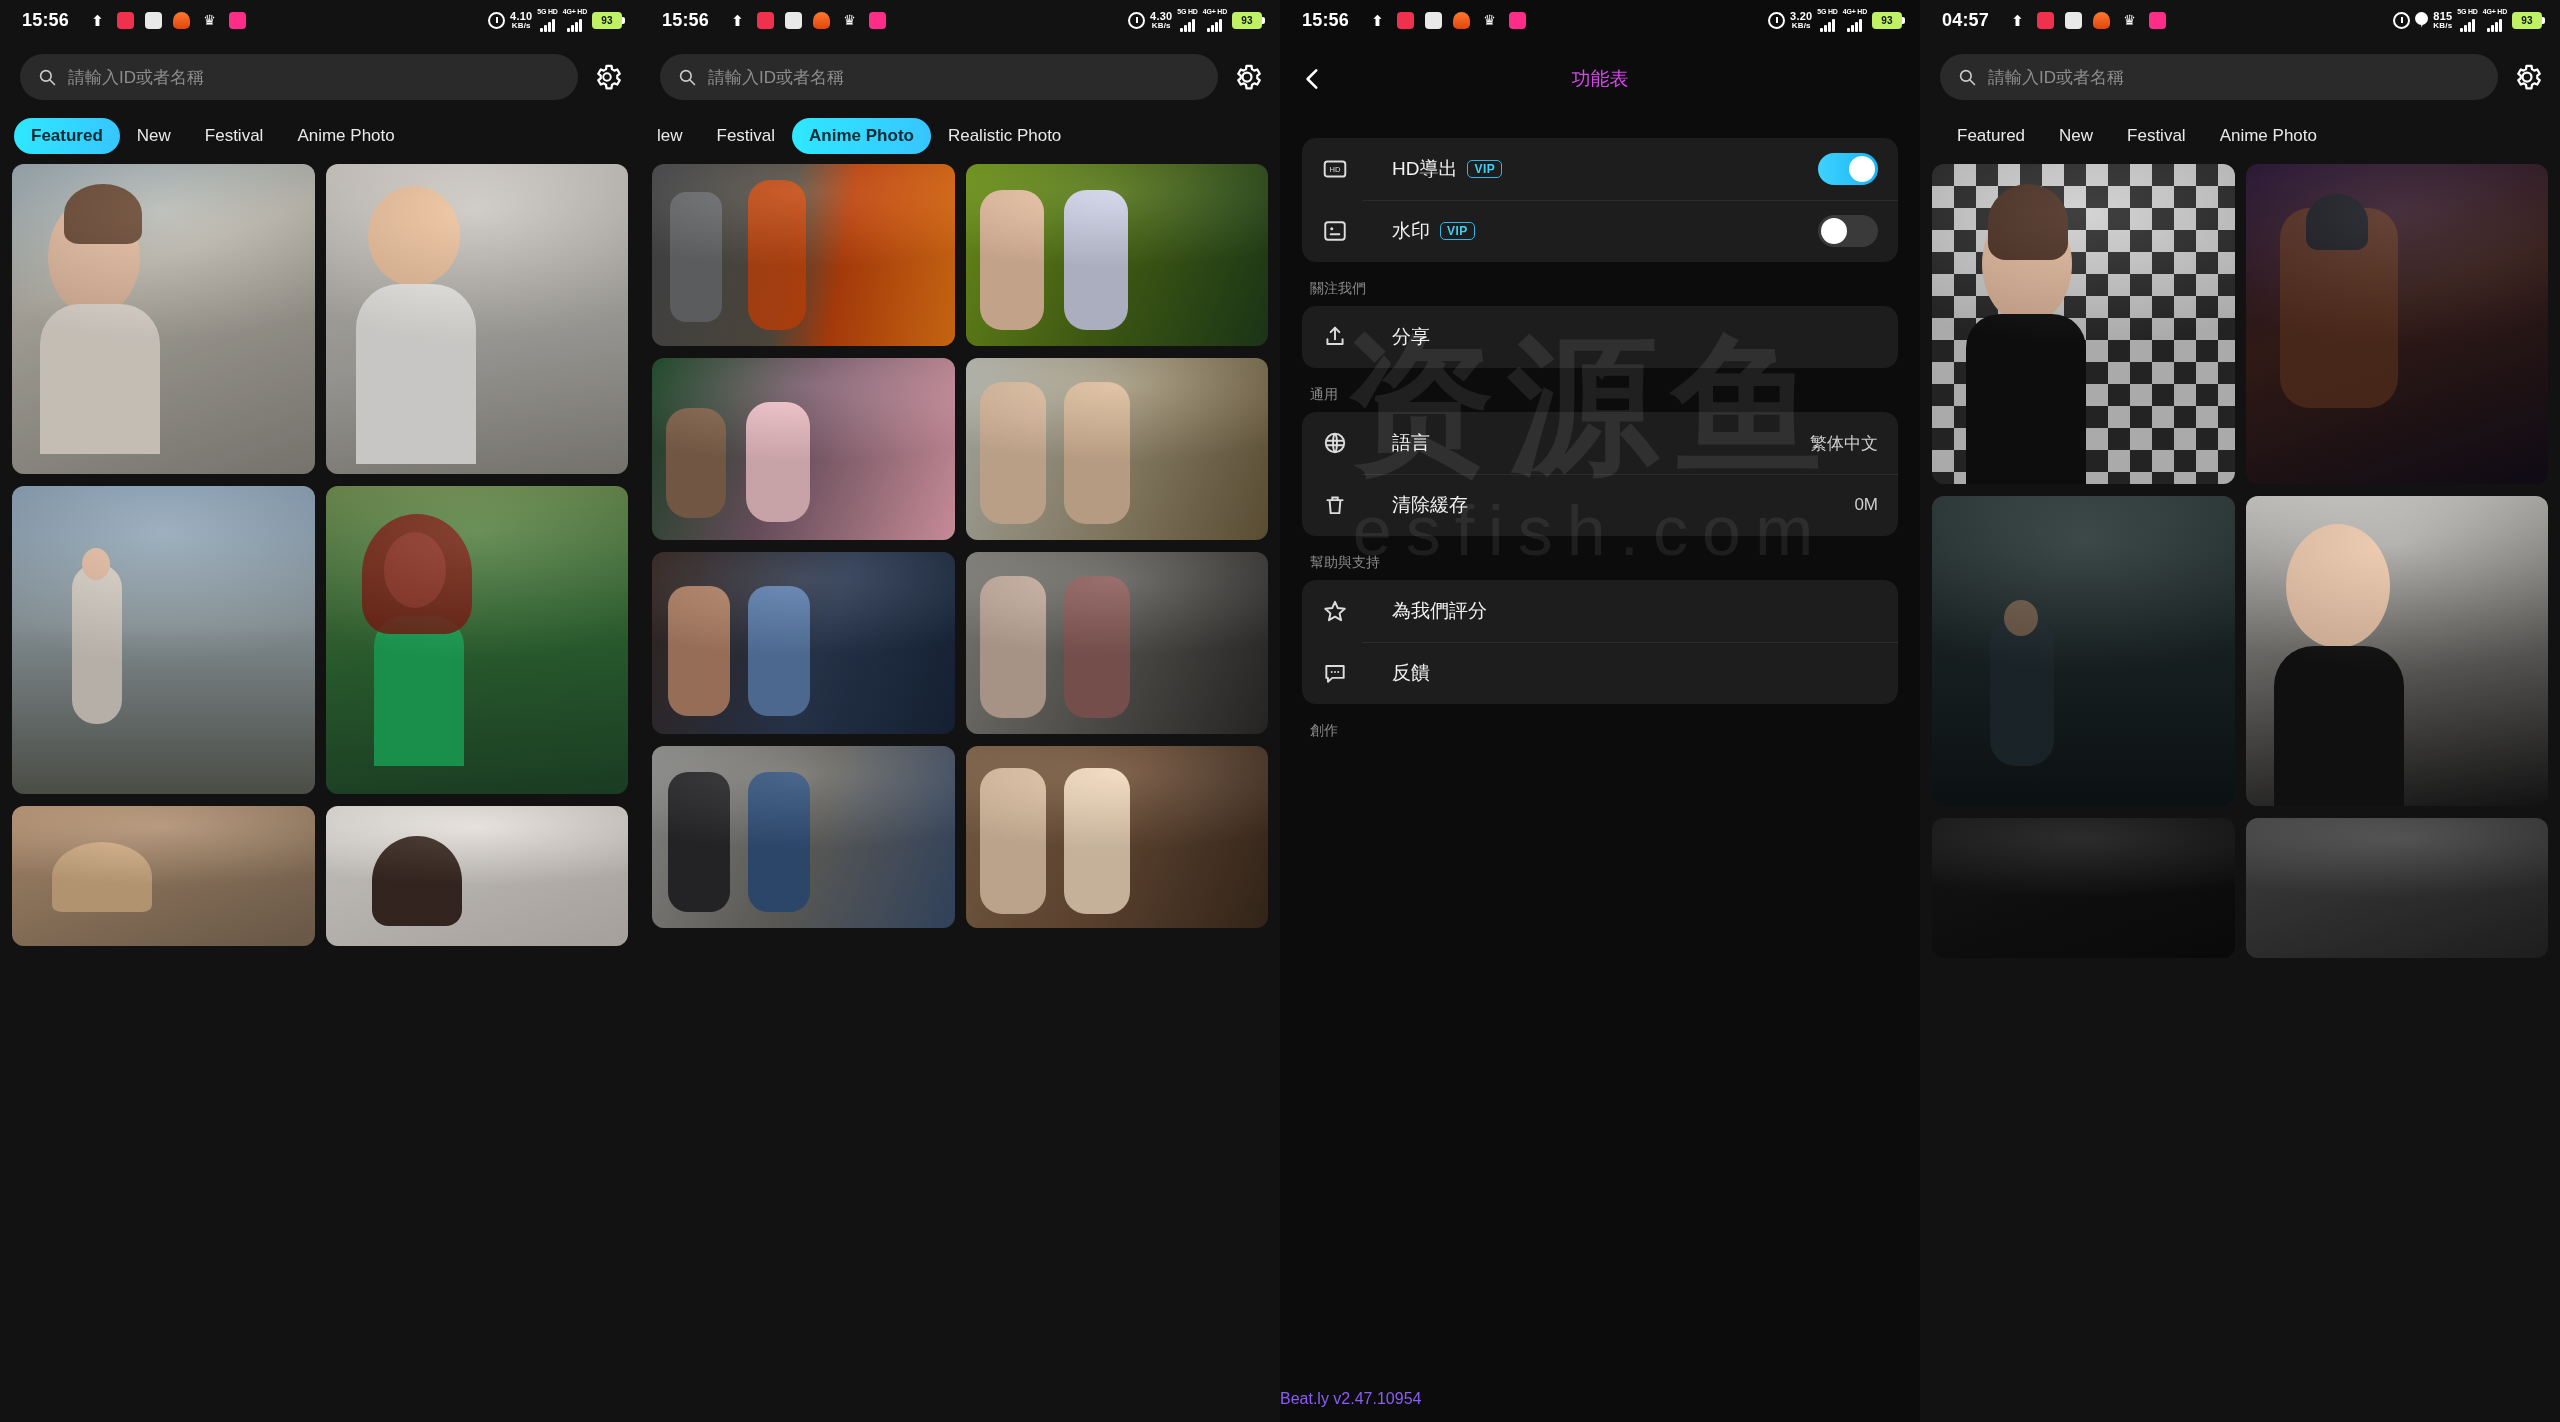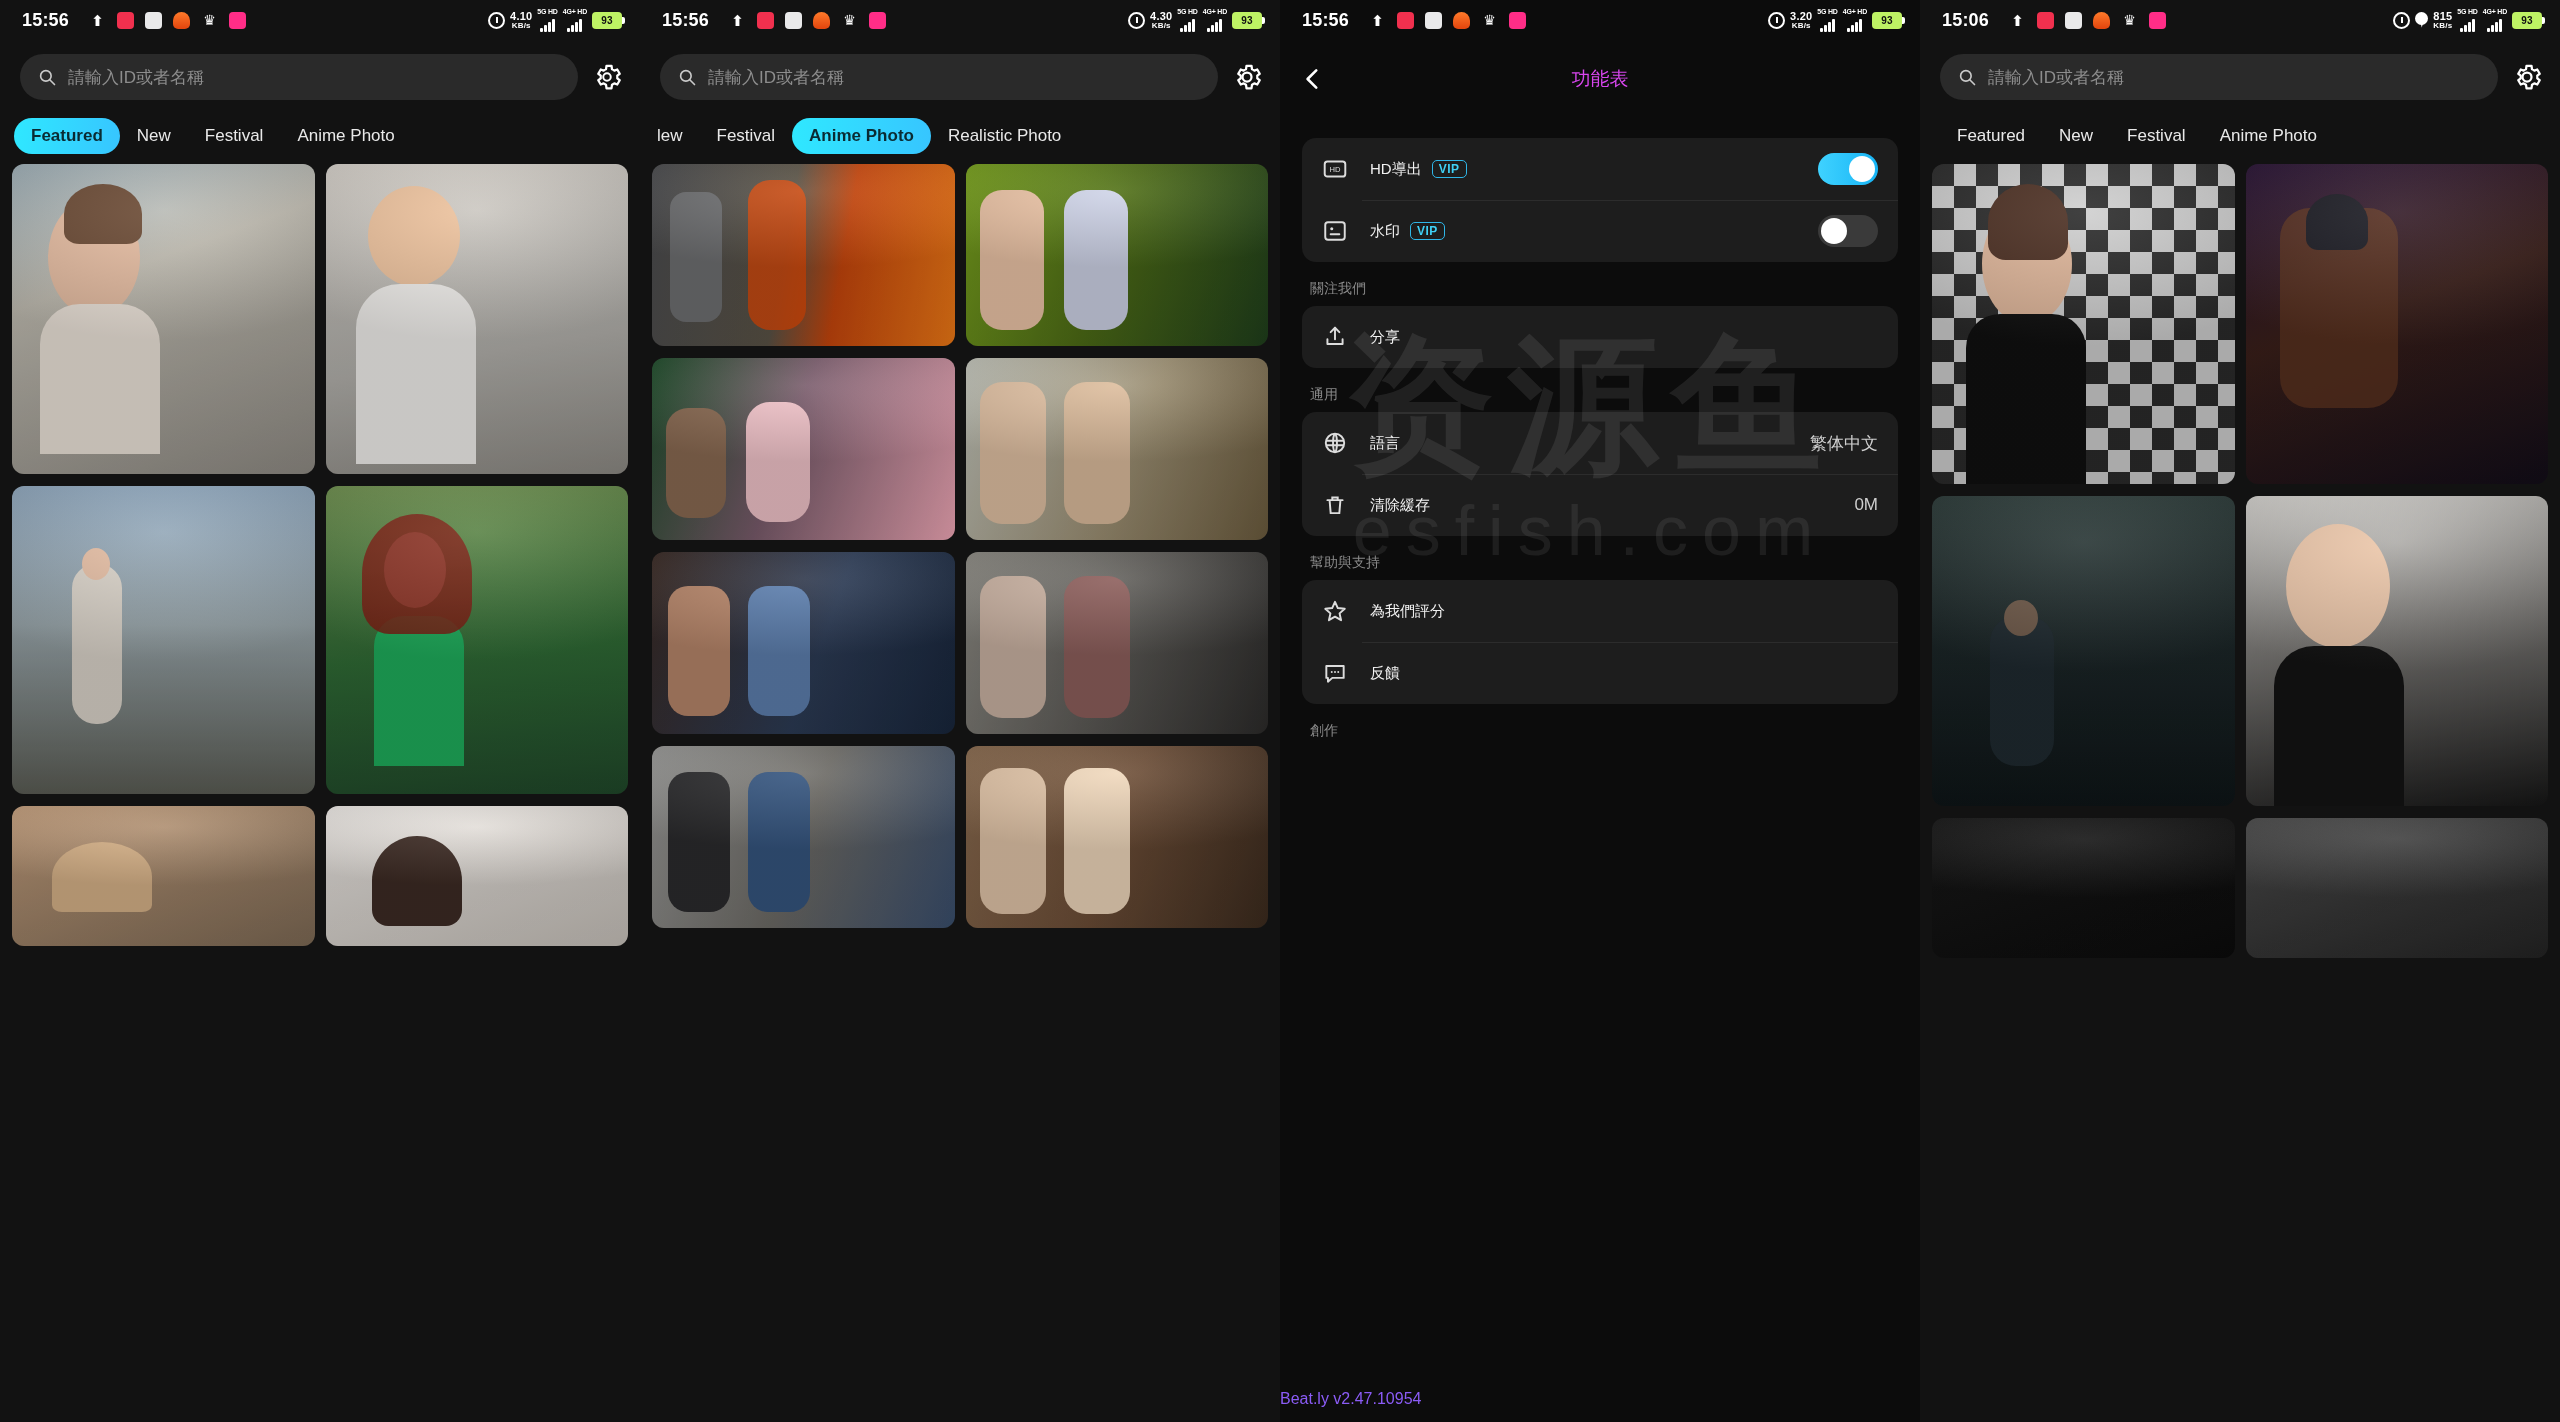--- a/index.html
+++ b/index.html
@@ -105,21 +105,21 @@
   .back { width: 26px; height: 26px; }
   .set-title { position:absolute; left:0; right:0; text-align:center; color:#d946ef; font-size: 19px; font-weight: 400; }
   .set-body { padding: 20px 22px 15px 22px; position: relative; z-index: 2; }
   .group-label { color:#8a8a8a; font-size: 14px; margin: 18px 0 8px 8px; }
   .card-grp { background:#1d1d1d; border-radius: 14px; overflow:hidden; }
   .row { display:flex; align-items:center; height: 62px; padding: 0 20px; position:relative; }
   .row + .row:before {
     content:""; position:absolute; left: 60px; right: 0; top:0; height:1px; background:#2c2c2c;
   }
   .row .ic { width: 26px; height:26px; flex:0 0 26px; margin-right: 22px; }
-  .row .lab { color:#f2f2f2; font-size: 15px; }
+  .row .lab { color:#f2f2f2; font-size: 19px; margin-left: 22px; }
   .vip {
     margin-left: 10px; border: 1.5px solid #2fb6e8; border-radius: 5px;
     color:#3fd0f5; font-size: 12px; font-weight:700; padding: 1px 6px; letter-spacing:.5px;
   }
   .row .val { margin-left: auto; color:#cfcfcf; font-size: 17px; }
   .toggle {
     margin-left: auto; width: 60px; height: 32px; border-radius: 16px; position:relative;
     background: #3a3a3a;
   }
   .toggle.on { background: linear-gradient(90deg,#3fd2ff,#17b4f5); }
@@ -496,21 +496,21 @@
 
       <div class="group-label">創作</div>
     </div>
 
     <div class="version">Beat.ly v2.47.10954</div>
   </div>
 
   <div class="panel">
     <div class="statusbar">
       <div class="sb-left">
-        <span class="sb-time">15:06</span>
+        <span class="sb-time">04:57</span>
         <span class="sb-ic up">⬆</span>
         <span class="sb-ic red"></span>
         <span class="sb-ic gray"></span>
         <span class="sb-ic orange"></span>
         <span class="sb-ic crown">♛</span>
         <span class="sb-ic pink"></span>
       </div>
       <div class="sb-right">
         <span class="sb-alarm"></span>
         <span class="sb-pin"></span>

